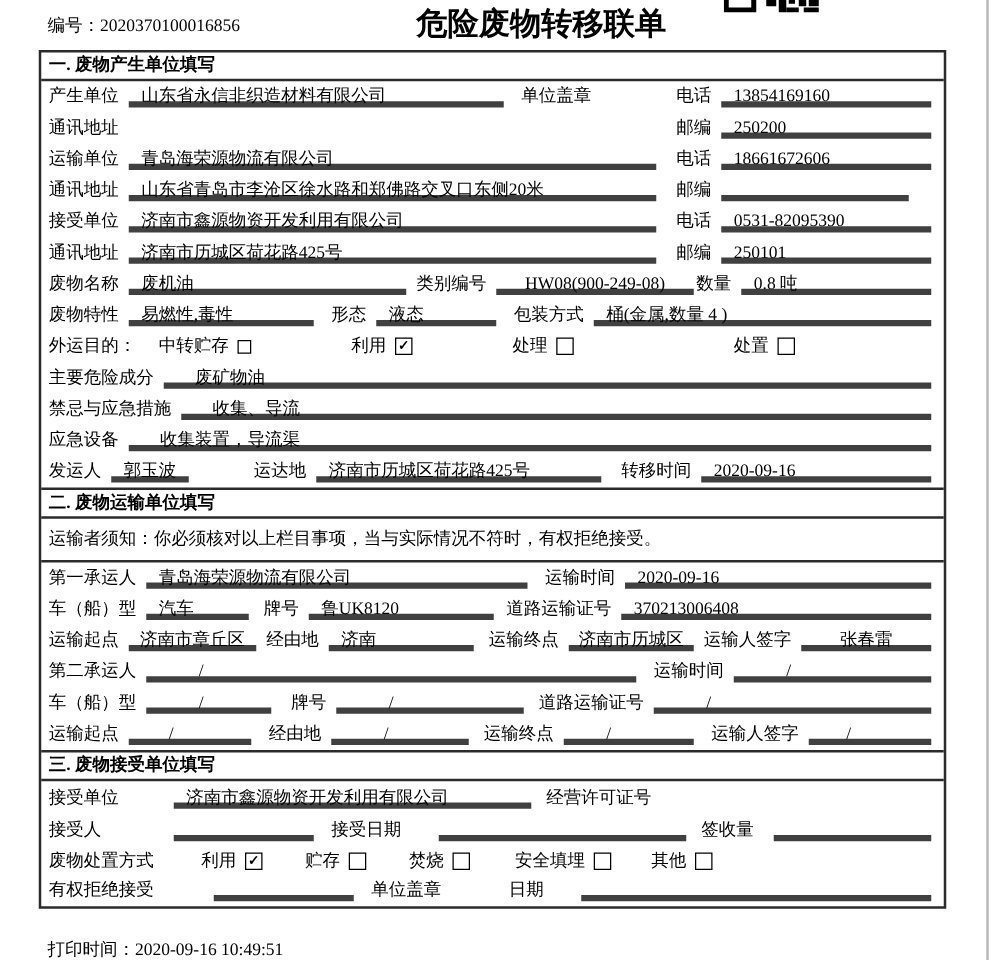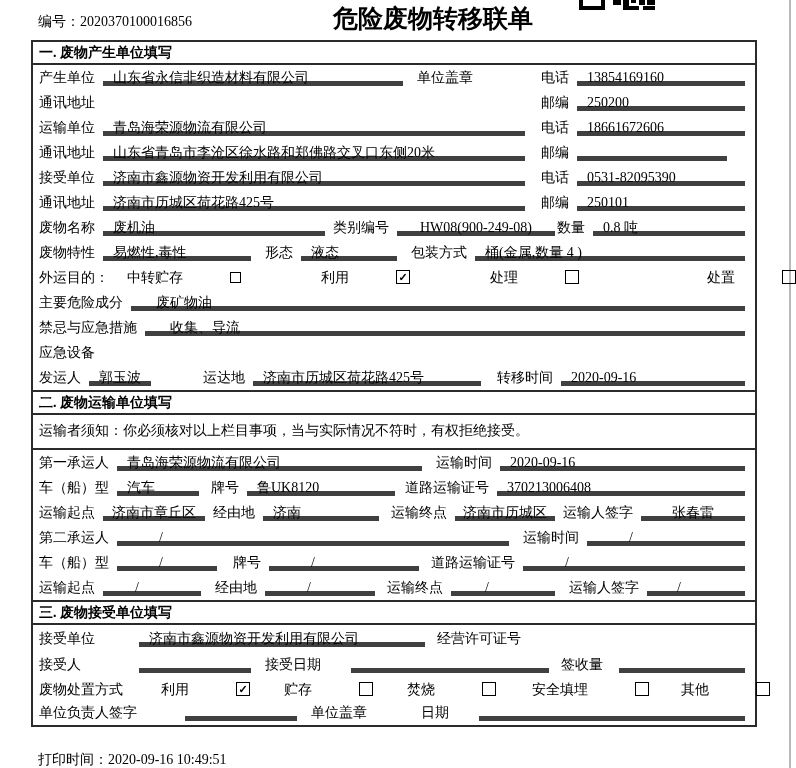--- a/index.html
+++ b/index.html
@@ -34,21 +34,21 @@
   .lbl{white-space:nowrap;line-height:17px;}
   .u{
     border-bottom:5px solid #404040;white-space:nowrap;
     height:17px;line-height:17px;box-sizing:border-box;
     padding:0 4px 0 10px;text-align:left;
   }
   .u.c{text-align:center;padding:0 6px;font-family:Liberation Serif, serif;}
   .u.fill{flex:1 1 auto;margin-right:4px;}
   .u.slash{padding-left:42px;}
   .ml-a{margin-left:auto !important;}
-  .opt{display:inline-flex;align-items:center;gap:40px;}
+  .opt{display:inline-flex;align-items:center;}
   .box{
     display:inline-block;width:12px;height:12px;border:1px solid #000;
     box-sizing:content-box;margin-left:7px;margin-bottom:1px;
     font-size:11px;line-height:12px;text-align:center;font-weight:bold;
   }
   .box.sm{width:9px;height:9px;line-height:9px;font-size:9px;}
   
   .print-time{left:38px;top:751px;white-space:nowrap;}
 </style>
 </head>
@@ -159,20 +159,21 @@
     <span class="u fill" style="padding-left:25px">废矿物油</span>
   </div>
 
   <div class="row">
     <span class="lbl">禁忌与应急措施</span>
     <span class="u fill" style="padding-left:25px">收集、导流</span>
   </div>
 
   <div class="row">
     <span class="lbl">应急设备</span>
+    <span class="u fill" style="padding-left:25px">收集装置，导流渠</span>
   </div>
 
   <div class="row">
     <span class="lbl">发运人</span>
     <span class="u c" style="width:62px">郭玉波</span>
     <span class="lbl" style="margin-left:52px">运达地</span>
     <span class="u" style="width:228px">济南市历城区荷花路425号</span>
     <span class="lbl" style="margin-left:16px">转移时间</span>
     <span class="u fill">2020-09-16</span>
   </div>
@@ -269,21 +270,21 @@
       <span class="lbl">安全填埋</span>
       <span class="box"></span>
     </span>
     <span class="opt" style="margin-left:32px">
       <span class="lbl">其他</span>
       <span class="box"></span>
     </span>
   </div>
 
   <div class="row" style="height:23px">
-    <span class="lbl">单位负责人签字</span>
+    <span class="lbl">有权拒绝接受</span>
     <span class="u" style="width:112px;margin-left:48px"></span>
     <span class="lbl" style="margin-left:14px">单位盖章</span>
     <span class="lbl" style="margin-left:54px">日期</span>
     <span class="u fill" style="margin-left:30px"></span>
   </div>
 
 </div>
 
 <div class="abs print-time">
   <span>打印时间：</span><span>2020-09-16 10:49:51</span>

